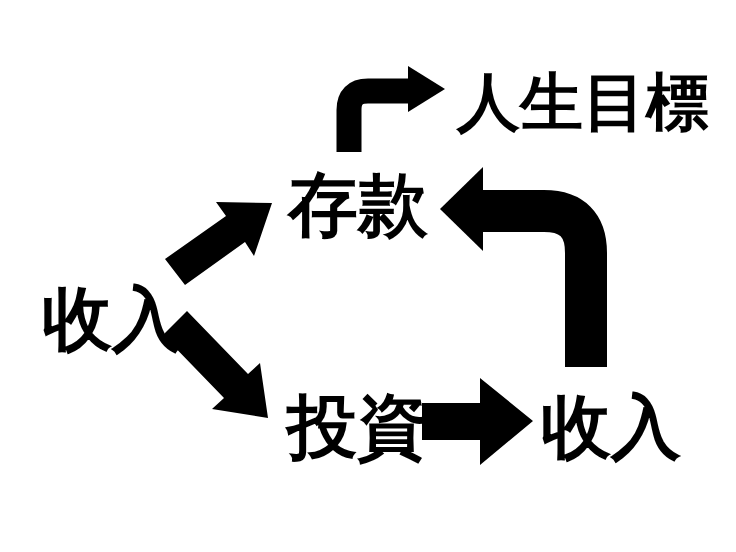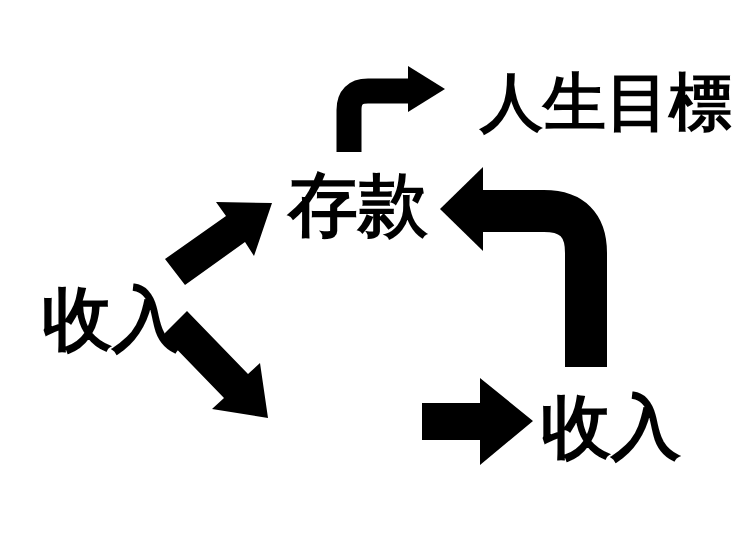--- a/index.html
+++ b/index.html
@@ -27,21 +27,21 @@
   .arrow-layer {
     position: absolute;
     left: 0;
     top: 0;
     width: 736px;
     height: 552px;
   }
   
   .pos-income-left  { left: 42px;  top: 284px; }
   .pos-savings      { left: 288px; top: 170px; }
-  .pos-life-goals   { left: 457px; top: 71px;  font-size: 63px; margin-left: 23px; }
+  .pos-life-goals   { left: 457px; top: 71px;  font-size: 63px; }
   .pos-investment   { left: 287px; top: 392px; }
   .pos-income-right { left: 541px; top: 392px; }
 </style>
 </head>
 <body>
 
 <div class="canvas">
 
   <svg class="arrow-layer" viewBox="0 0 736 552" xmlns="http://www.w3.org/2000/svg">
 
@@ -57,16 +57,17 @@
     <path d="M 586,367 L 586,253 Q 586,211 544,211 L 483,211" fill="none" stroke-width="42" stroke="#000000"></path>
     <polygon points="483,167 440,209 483,251" fill="#000000"></polygon>
   </svg>
 
   <div class="node-label pos-income-left">收入</div>
 
   <div class="node-label pos-savings">存款</div>
 
   <div class="node-label pos-life-goals">人生目標</div>
 
+  <div class="node-label pos-investment">投資</div>
 
   <div class="node-label pos-income-right">收入</div>
 
 </div>
 
 </body></html>

